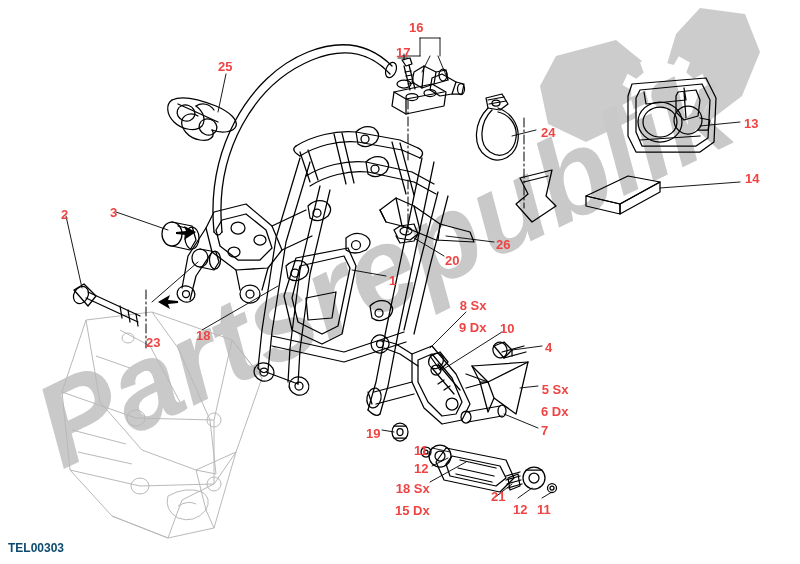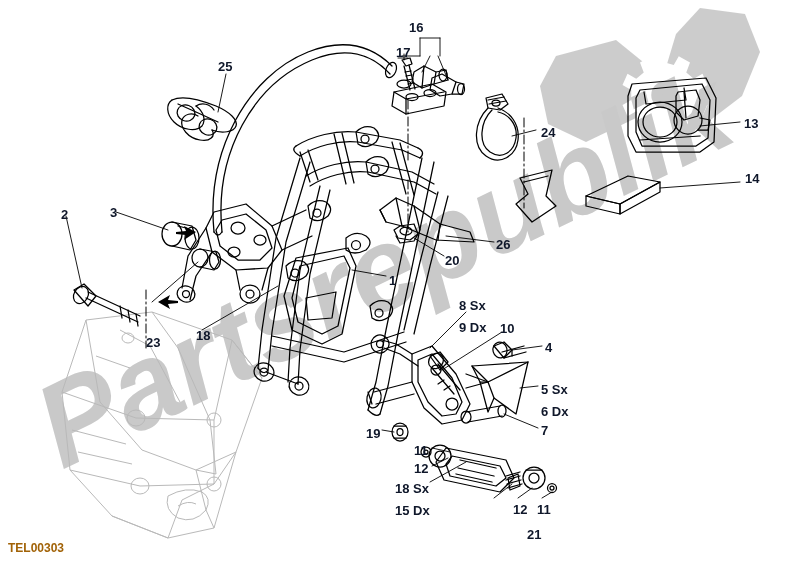--- a/index.html
+++ b/index.html
@@ -1,25 +1,25 @@
 <!DOCTYPE html>
 <html><head>
 <meta charset="utf-8">
 <style>
   html,body{margin:0;padding:0;background:#fff;}
   body{width:800px;height:564px;overflow:hidden;
        font-family:"Liberation Sans",sans-serif;}
   #stage{position:relative;width:800px;height:564px;background:#ffffff;overflow:hidden;}
   #art{position:absolute;left:0;top:0;width:800px;height:564px;}
   .lbl{position:absolute;font-family:"Liberation Sans",sans-serif;
-       font-weight:bold;font-size:13px;color:#0f172a;line-height:13px;
-       white-space:pre;letter-spacing:0px;}
+       font-weight:bold;font-size:13px;color:#ef4444;line-height:13px;
+       white-space:pre;letter-spacing:0px;text-align:right;}
   .lbl.two{line-height:22px;}
   #code{position:absolute;left:8px;top:541px;font-family:"Liberation Sans",sans-serif;
-        font-weight:bold;font-size:12px;color:#a16207;letter-spacing:0px;}
+        font-weight:bold;font-size:12px;color:#0c4a6e;letter-spacing:0px;}
 </style>
 </head>
 <body>
 
 <div id="stage">
 
   <svg id="art" viewBox="0 0 800 564" xmlns="http://www.w3.org/2000/svg">
 
     <defs>
       <g id="gearglyph">
@@ -409,20 +409,20 @@
     <div class="lbl" style="left:500px;top:322px;">10</div>
     <div class="lbl" style="left:545px;top:341px;">4</div>
     <div class="lbl two" style="left:541px;top:379px;">5 Sx
 6 Dx</div>
     <div class="lbl" style="left:541px;top:424px;">7</div>
     <div class="lbl" style="left:366px;top:427px;">19</div>
     <div class="lbl" style="left:414px;top:444px;">11</div>
     <div class="lbl" style="left:414px;top:462px;">12</div>
     <div class="lbl two" style="left:395px;top:478px;">18 Sx
 15 Dx</div>
-    <div class="lbl" style="left:491px;top:528px;margin-left:36px;">21</div>
+    <div class="lbl" style="left:491px;top:490px;">21</div>
     <div class="lbl" style="left:513px;top:503px;">12</div>
     <div class="lbl" style="left:537px;top:503px;">11</div>
   </div>
 
   <div id="code">TEL00303</div>
 
 </div>
 
 </body></html>

